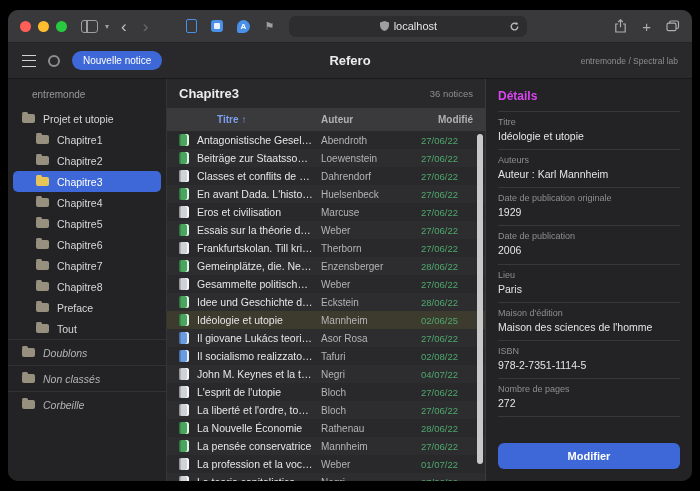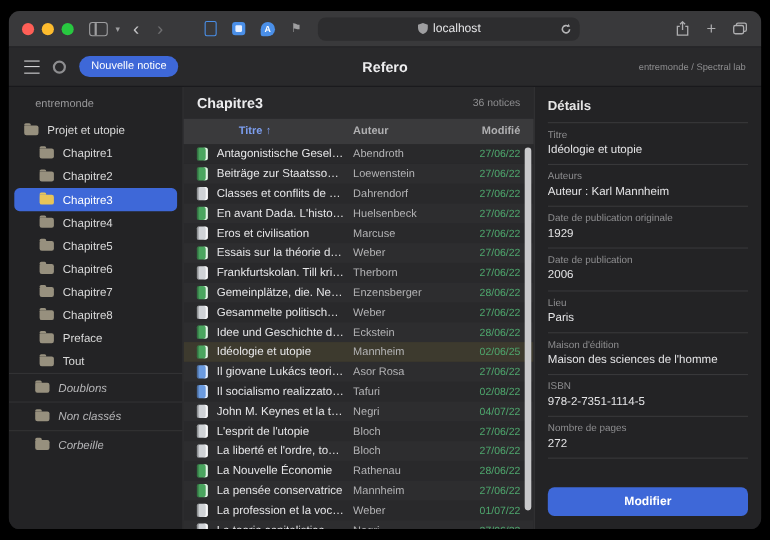--- a/index.html
+++ b/index.html
@@ -47,21 +47,21 @@
   
   .content{flex:1;display:flex;min-height:0;}
 
   
   .sidebar{width:158px;flex:0 0 auto;background:#232325;border-right:1px solid #353537;padding-top:6px;overflow:hidden;}
   .workspace{font-size:10px;color:#98989a;padding:4px 24px 8px;}
   .side-item{height:21px;display:flex;align-items:center;gap:8px;padding:0 8px 0 9px;font-size:10.5px;color:#d8d8d8;
     margin:0 5px;border-radius:5px;}
   .side-item.indent{padding-left:23px;}
   .side-item.selected{background:var(--accent,#3e68d8);color:#fff;--fc:#e8c559;}
-  .side-item.special{font-style:italic;color:#b5b5b7;border-radius:0;margin:0;padding-left:24px;height:25px;border-top:1px solid #323234;text-align:right;}
+  .side-item.special{font-style:italic;color:#b5b5b7;border-radius:0;margin:0;padding-left:14px;height:25px;border-top:1px solid #323234;text-align:right;}
   .folder{position:relative;width:13px;height:9px;background:var(--fc,#97907e);border-radius:1px 2px 2px 2px;flex:0 0 auto;}
   .folder::before{content:'';position:absolute;top:-2.5px;left:0;width:5.5px;height:2.5px;background:var(--fc,#97907e);
     border-radius:1.5px 1.5px 0 0;}
   .side-label{white-space:nowrap;overflow:hidden;text-overflow:ellipsis;}
 
   
   .main{flex:1;min-width:0;display:flex;flex-direction:column;background:#29292b;position:relative;}
   .main-header{height:29px;display:flex;align-items:center;padding:0 12px;flex:0 0 auto;}
   .main-title{font-size:13px;font-weight:700;color:#ececee;}
   .count{margin-left:auto;font-size:9.5px;color:#8e8e90;}
@@ -71,28 +71,28 @@
   .th-author{width:92px;}
   .th-date{width:52px;text-align:right;}
   .list{flex:1;overflow:hidden;}
   .row{height:18px;display:flex;align-items:center;gap:8px;padding:0 12px;font-size:10.5px;}
   .row.alt{background:#2d2d2f;}
   .row.selected{background:var(--row-selected,#3d3a2e);}
   .book{width:10px;height:12px;border-radius:1.5px 2.5px 2.5px 1.5px;background:currentColor;flex:0 0 auto;
     box-shadow:inset -2px 0 0 rgba(255,255,255,.85), inset 1.5px 0 0 rgba(0,0,0,.3);}
   .row-title{flex:1;color:#e6e6e8;white-space:nowrap;overflow:hidden;text-overflow:ellipsis;}
   .row-author{width:92px;color:#b4b4b6;font-size:10px;white-space:nowrap;overflow:hidden;}
-  .row-date{width:52px;text-align:right;color:var(--date-green,#4fa86e);font-size:9.5px;}
+  .row-date{width:52px;color:var(--date-green,#4fa86e);font-size:9.5px;}
   .scrollbar{position:absolute;right:2px;top:55px;bottom:7px;width:6px;}
   .thumb{width:6px;height:97%;background:#c9c9cb;border-radius:3px;}
 
   
   .details{width:182px;flex:0 0 auto;background:#232325;border-left:1px solid #3a3a3c;display:flex;flex-direction:column;
     padding:10px 12px 12px;min-height:0;}
-  .details-title{font-size:12px;font-weight:700;color:#e5e5e5;padding-bottom:8px;border-bottom:1px solid #38383a;flex:0 0 auto;}
+  .details-title{font-size:12px;font-weight:700;color:#d946ef;padding-bottom:8px;border-bottom:1px solid #38383a;flex:0 0 auto;}
   .type-row{font-size:10px;padding:8px 0;border-bottom:1px solid #38383a;color:#8e8e90;flex:0 0 auto;}
   .type-row b{color:#dedee0;font-weight:400;}
   .fields{flex:1;min-height:0;overflow:hidden;display:flex;flex-direction:column;}
   .field{padding:5px 0 6px;border-bottom:1px solid #38383a;}
   .f-label{font-size:9px;color:#8e8e90;margin-bottom:3px;}
   .f-value{font-size:10.5px;color:#e4e4e6;line-height:1.25;}
   .edit-btn{flex:0 0 auto;margin-top:auto;height:26px;background:var(--accent,#3e68d8);border:none;border-radius:6px;
     color:#fff;font-size:11px;font-weight:600;width:100%;font-family:inherit;}
 </style>
 </head>

